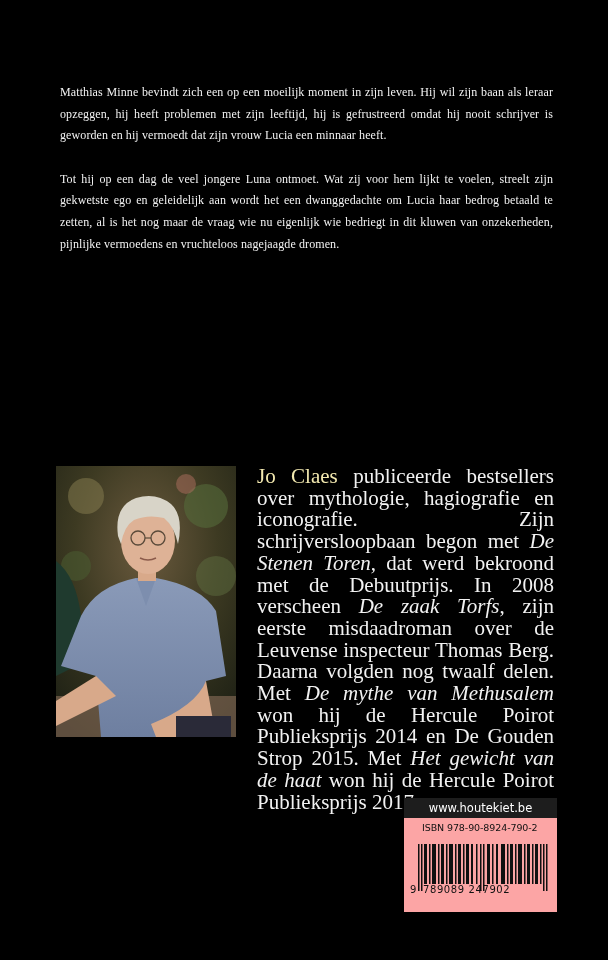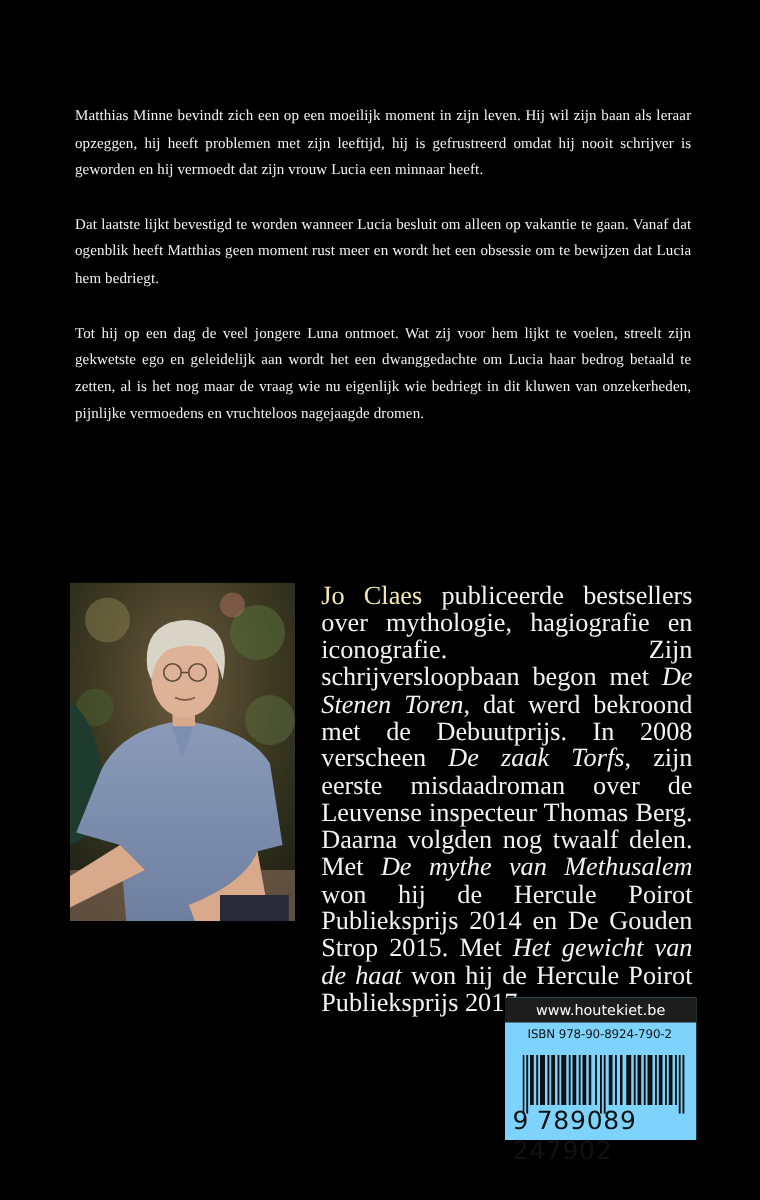--- a/index.html
+++ b/index.html
@@ -7,36 +7,35 @@
          font-family:"Liberation Serif","DejaVu Serif",serif; color:#f2f2f2; }
   .blurb { position:absolute; left:60px; top:82px; width:493px; font-size:12px; line-height:21.6px;
            text-align:justify; letter-spacing:0.1px; }
   .blurb p { margin:0 0 22px 0; }
   .photo { position:absolute; left:56px; top:466px; width:180px; height:271px; overflow:hidden; }
   .photo svg { display:block; }
   .bio { position:absolute; left:257px; top:466px; width:297px; font-size:21px; line-height:21.7px;
          text-align:justify; }
   .bio .name { color:#f3e9b0; }
   .bio i { font-style:italic; }
-  .barcode-box { position:absolute; left:404px; top:798px; width:153px; height:114px; background:#7dd3fc; }
+  .barcode-box { position:absolute; left:404px; top:798px; width:153px; height:114px; background:#fca5a5; }
   .barcode-box .url { height:20px; background:#1d1d1d; color:#fff; font-family:"DejaVu Sans","Liberation Sans",sans-serif;
          font-size:11.5px; line-height:20px; text-align:center; }
   .barcode-box .isbn { font-family:"DejaVu Sans","Liberation Sans",sans-serif; font-size:9.5px; color:#111;
          margin:4px 0 12px 18px; letter-spacing:-0.1px; }
   .bars { position:absolute; left:14px; top:46px; width:130px; height:47px; }
   .ean { position:absolute; left:6px; top:86px; width:140px; font-family:"DejaVu Sans","Liberation Sans",sans-serif;
-         font-size:20px; color:#111; letter-spacing:0.6px; }
+         font-size:10px; color:#111; letter-spacing:0.6px; }
   .ean .first { margin-right:6px; }
 </style>
 </head>
 <body>
 
 <div class="blurb">
   <p>Matthias Minne bevindt zich een op een moeilijk moment in zijn leven. Hij wil zijn baan als leraar opzeggen, hij heeft problemen met zijn leeftijd, hij is gefrustreerd omdat hij nooit schrijver is geworden en hij vermoedt dat zijn vrouw Lucia een minnaar heeft.</p>
-  <p>Dat laatste lijkt bevestigd te worden wanneer Lucia besluit om alleen op vakantie te gaan. Vanaf dat ogenblik heeft Matthias geen moment rust meer en wordt het een obsessie om te bewijzen dat Lucia hem bedriegt.</p>
   <p>Tot hij op een dag de veel jongere Luna ontmoet. Wat zij voor hem lijkt te voelen, streelt zijn gekwetste ego en geleidelijk aan wordt het een dwanggedachte om Lucia haar bedrog betaald te zetten, al is het nog maar de vraag wie nu eigenlijk wie bedriegt in dit kluwen van onzekerheden, pijnlijke vermoedens en vruchteloos nagejaagde dromen.</p>
 </div>
 
 <div class="photo" title="Portret van Jo Claes">
   <svg width="180" height="271" viewBox="0 0 180 271">
     <defs>
       <radialGradient id="bg" cx="0.5" cy="0.3" r="0.8">
         <stop offset="0" stop-color="#6b5a3e"></stop>
         <stop offset="0.5" stop-color="#3d3a22"></stop>
         <stop offset="1" stop-color="#1c1f14"></stop>

